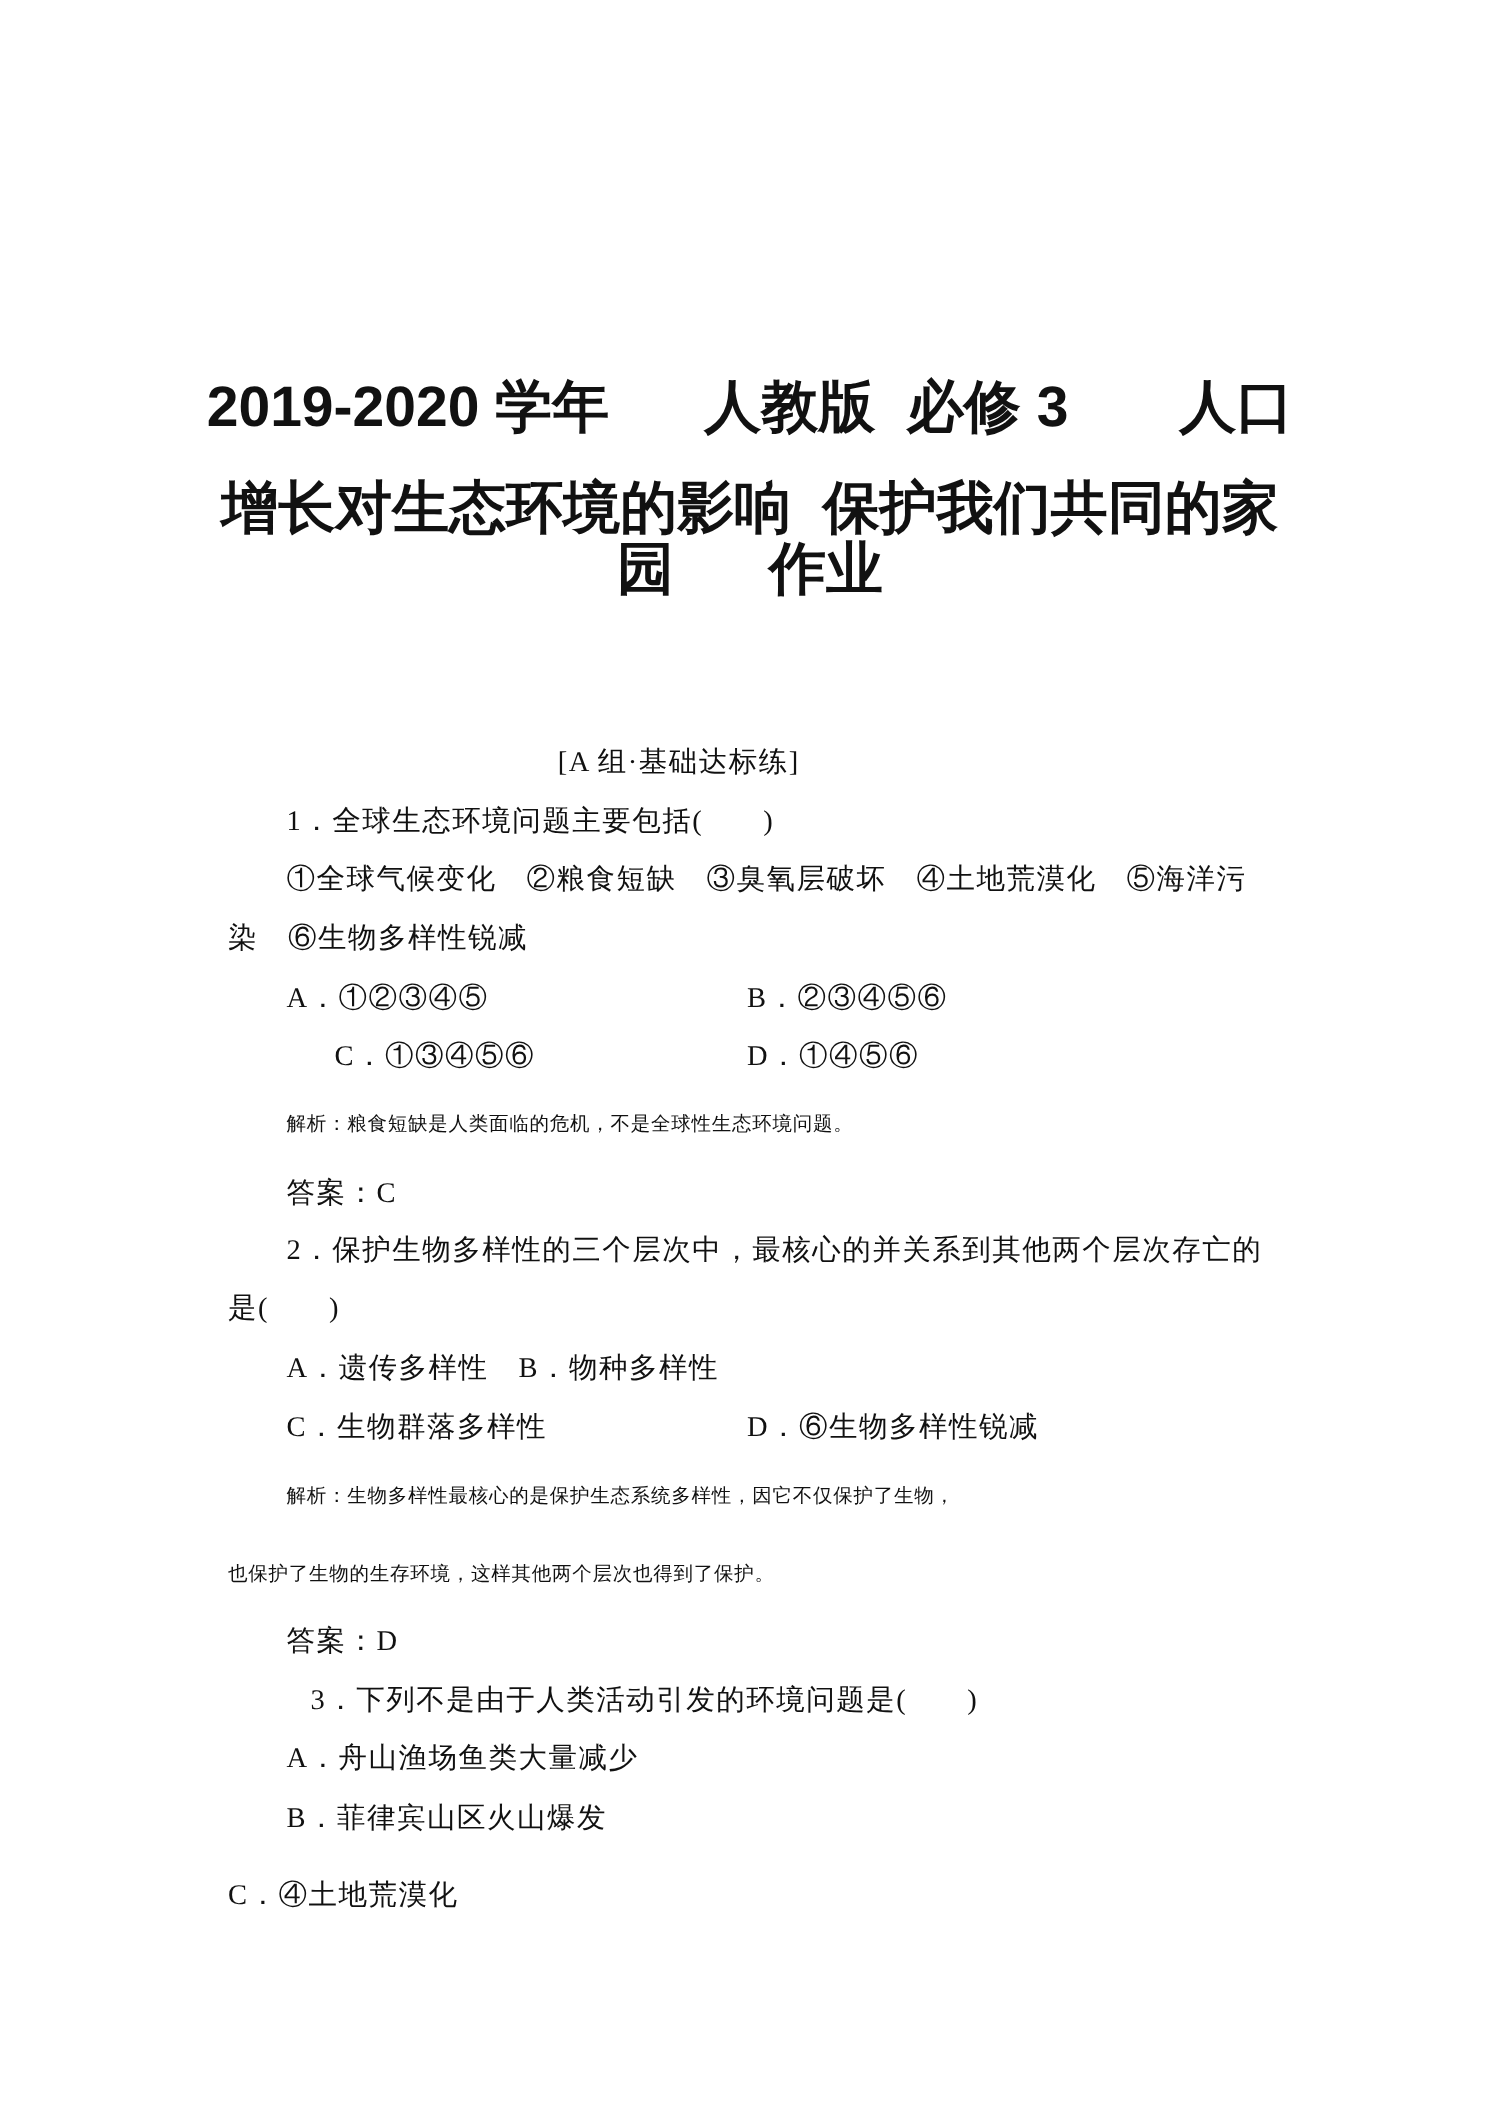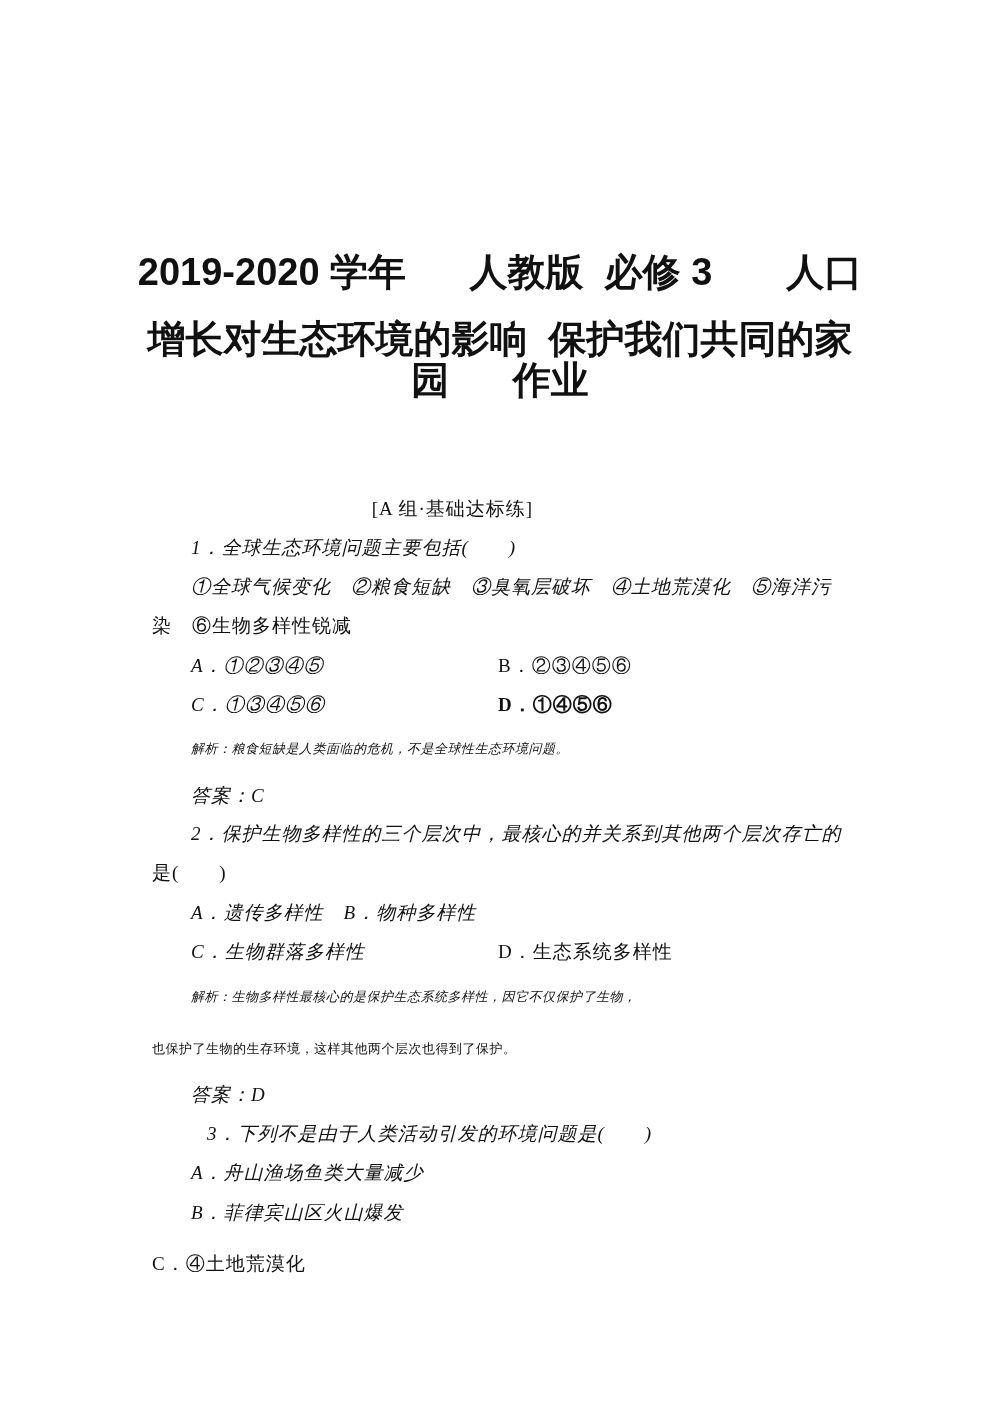--- a/index.html
+++ b/index.html
@@ -32,21 +32,21 @@
       font-size: 19px;
       line-height: 26px;
       white-space: pre;
       letter-spacing: 1px;
     }
     .sans {
       font-family: "Liberation Sans", "DejaVu Sans", sans-serif;
       font-size: 13px;
       letter-spacing: 0.5px;
     }
-    .indent { left: 191px; font-style: italic; }
+    .indent { left: 191px; }
     .flush { left: 152px; }
     .col2 { left: 498px; }
     .center {
       left: 0;
       width: 855px;
       text-align: center;
       padding-left: 50px;
       box-sizing: border-box;
     }
   </style>
@@ -60,32 +60,32 @@
   <div class="title-line" style="top:356px;">园      作业</div>
 
   <div class="line center" style="top:496px;">[A 组·基础达标练]</div>
 
   <div>
     <div class="line indent" style="top:535px;">1．全球生态环境问题主要包括(　　)</div>
     <div class="line indent" style="top:574px;">①全球气候变化　②粮食短缺　③臭氧层破坏　④土地荒漠化　⑤海洋污</div>
     <div class="line flush" style="top:613px;">染　⑥生物多样性锐减</div>
     <div class="line indent" style="top:653px;">A．①②③④⑤</div>
     <div class="line col2" style="top:653px;">B．②③④⑤⑥</div>
-    <div class="line indent" style="top:692px;">C．①③④⑤⑥</div>
-    <div class="line col2" style="top:692px;font-weight:bold;">D．①④⑤⑥</div>
+    <div class="line indent" style="top:692px;margin-left:32px;">C．①③④⑤⑥</div>
+    <div class="line col2" style="top:692px;">D．①④⑤⑥</div>
     <div class="line indent sans" style="top:736px;">解析：粮食短缺是人类面临的危机，不是全球性生态环境问题。</div>
     <div class="line indent" style="top:783px;">答案：C</div>
   </div>
 
   <div>
     <div class="line indent" style="top:821px;">2．保护生物多样性的三个层次中，最核心的并关系到其他两个层次存亡的</div>
     <div class="line flush" style="top:860px;">是(　　)</div>
     <div class="line indent" style="top:900px;">A．遗传多样性　B．物种多样性</div>
     <div class="line indent" style="top:939px;">C．生物群落多样性</div>
-    <div class="line col2" style="top:939px;">D．生态系统多样性</div>
+    <div class="line col2" style="top:939px;">D．⑥生物多样性锐减</div>
     <div class="line indent sans" style="top:984px;">解析：生物多样性最核心的是保护生态系统多样性，因它不仅保护了生物，</div>
     <div class="line flush sans" style="top:1036px;">也保护了生物的生存环境，这样其他两个层次也得到了保护。</div>
     <div class="line indent" style="top:1082px;">答案：D</div>
   </div>
 
   <div>
     <div class="line indent" style="top:1121px;margin-left:16px;">3．下列不是由于人类活动引发的环境问题是(　　)</div>
     <div class="line indent" style="top:1160px;">A．舟山渔场鱼类大量减少</div>
     <div class="line indent" style="top:1200px;">B．菲律宾山区火山爆发</div>
     <div class="line flush" style="top:1251px;">C．④土地荒漠化</div>

